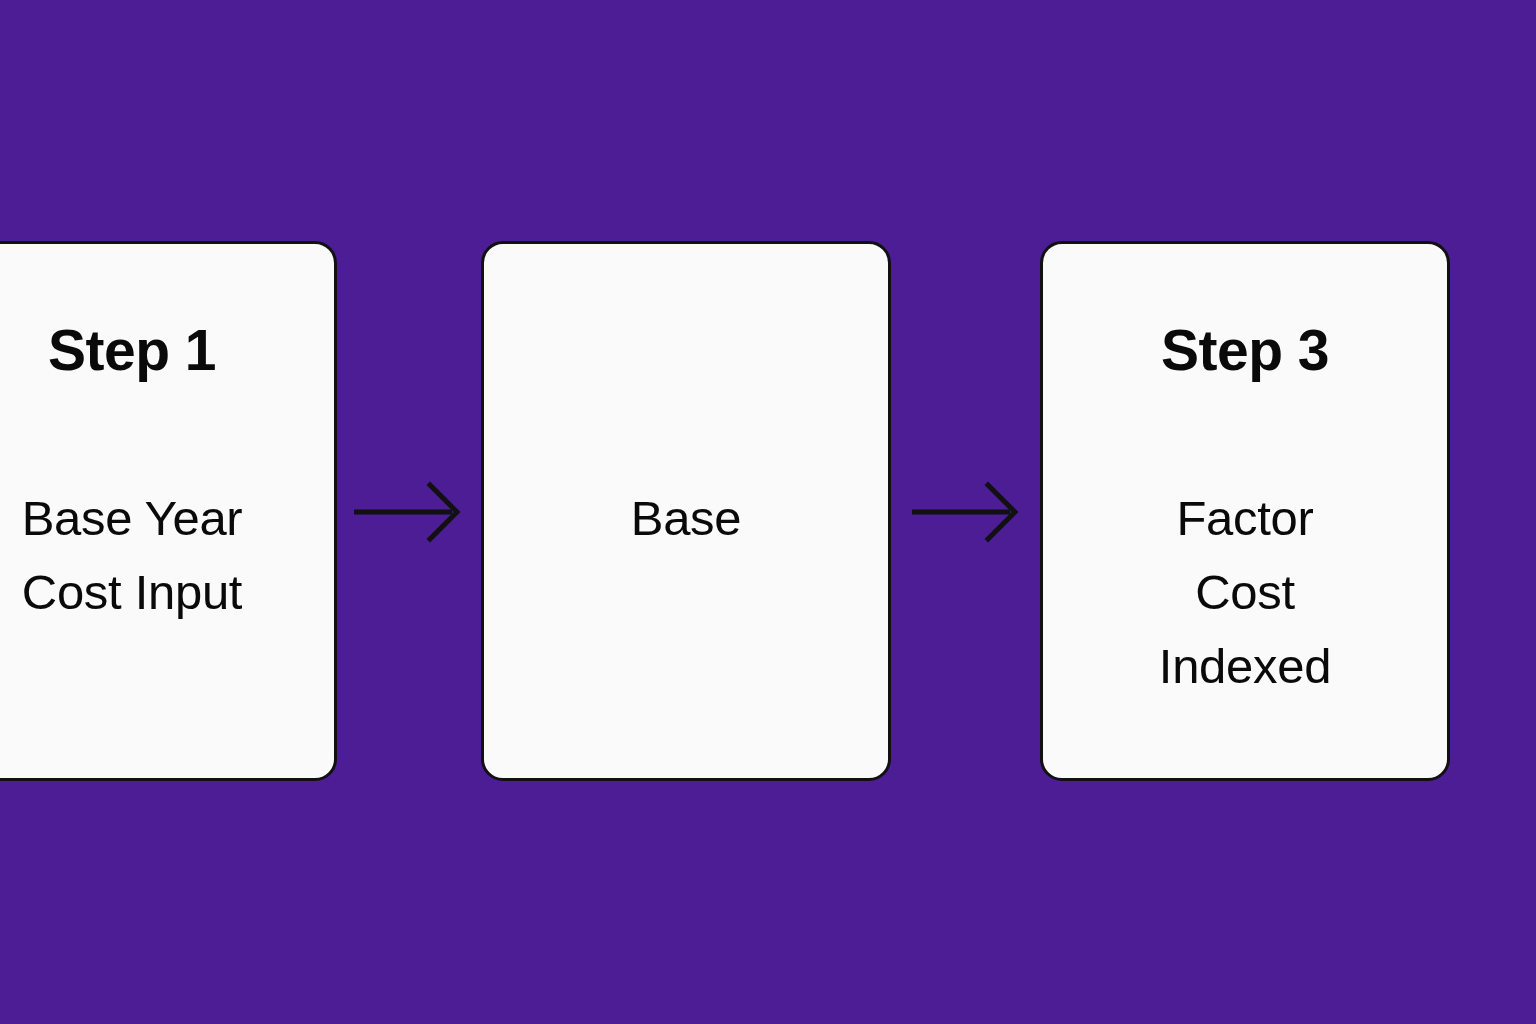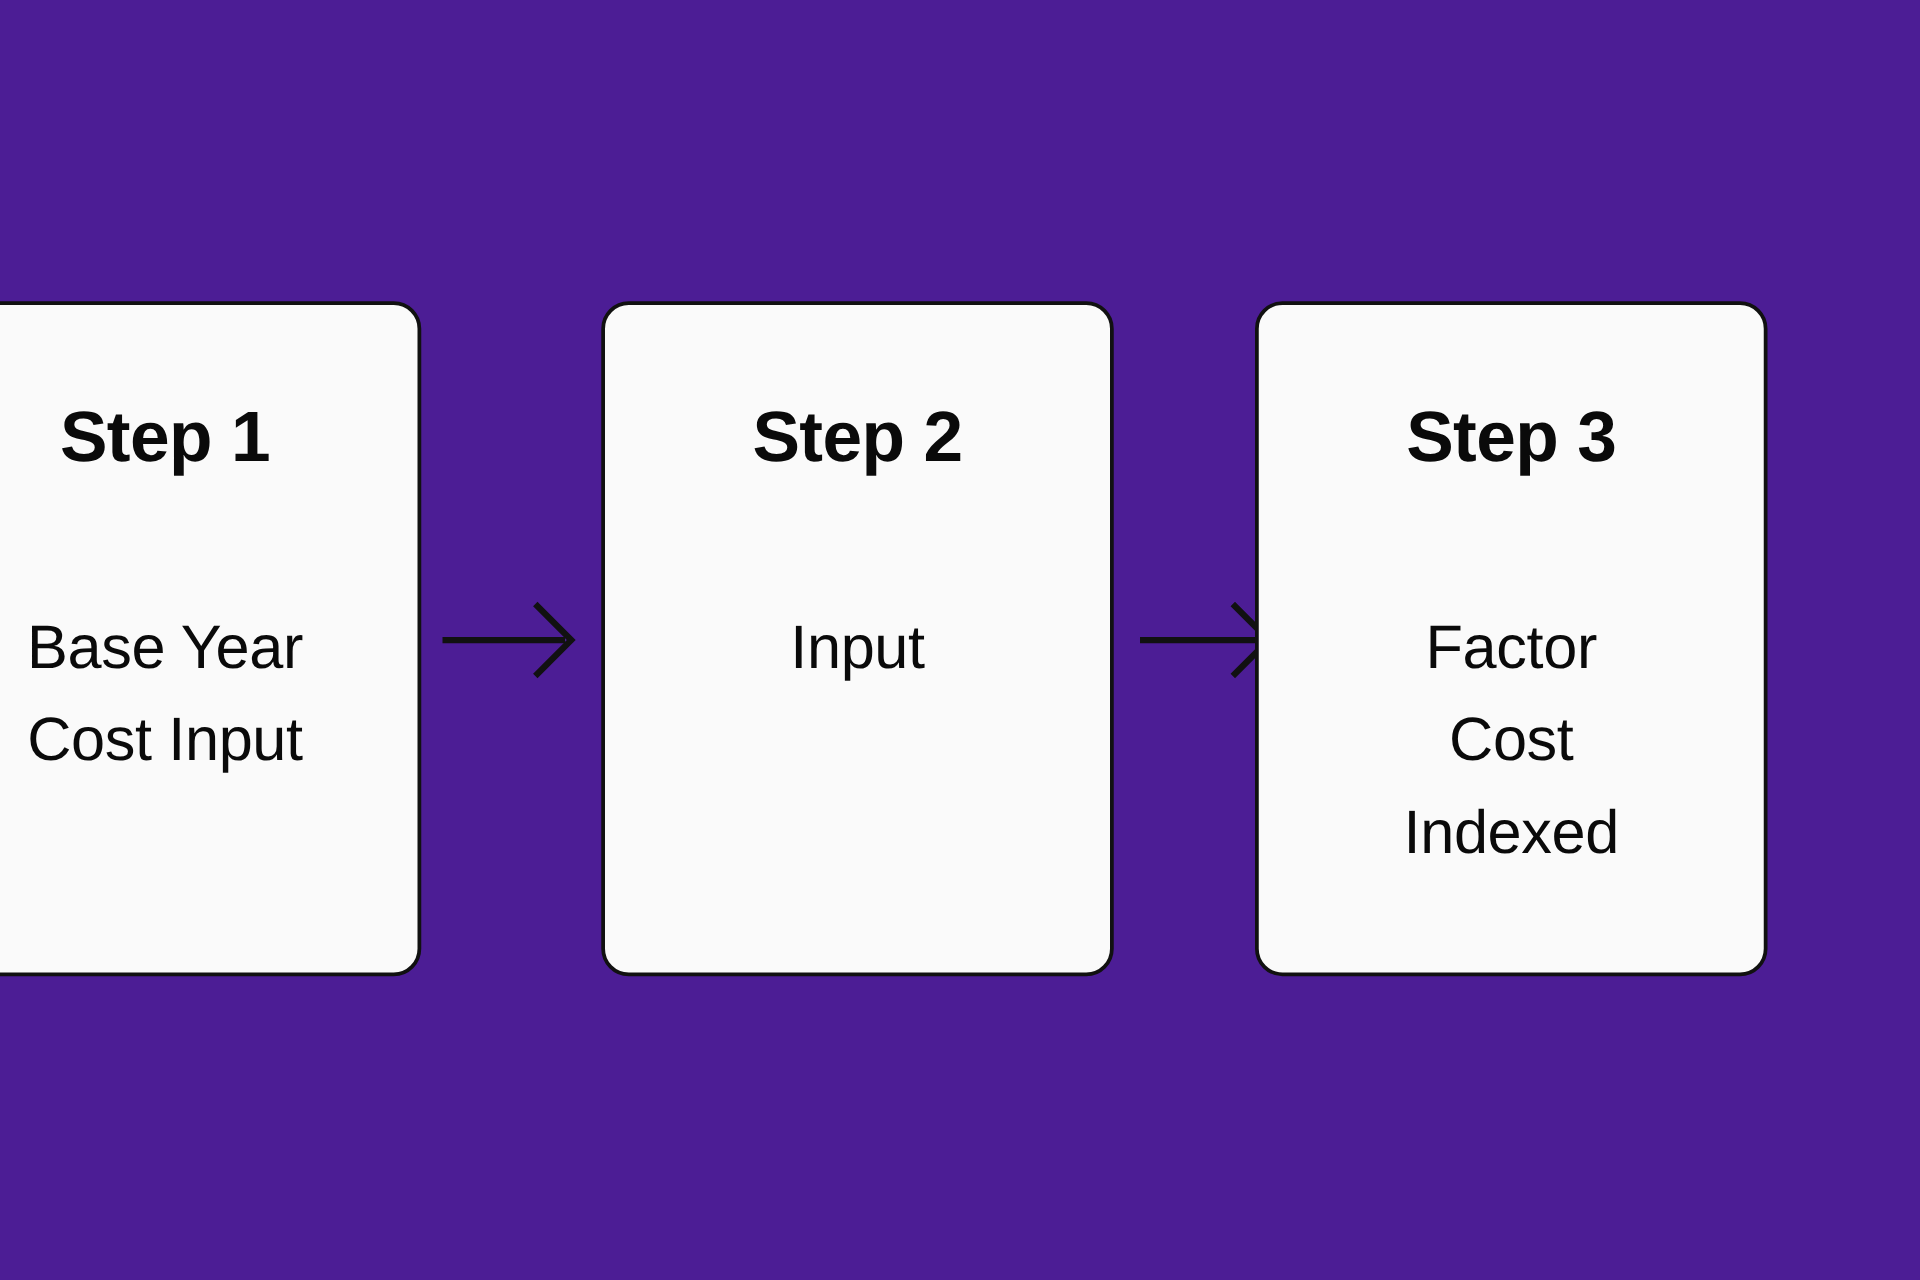--- a/index.html
+++ b/index.html
@@ -29,21 +29,21 @@
     background: #fafafa;
     border: 3px solid #111111;
     border-radius: 22px;
     display: flex;
     flex-direction: column;
     align-items: center;
   }
 
   #box-1 { left: -73px; }
   #box-2 { left: 481px; }
-  #box-3 { left: 1004px; }
+  #box-3 { left: 1040px; }
 
   .step-title {
     position: absolute;
     top: 78px;
     left: 0;
     width: 100%;
     text-align: center;
     font-size: 57px;
     font-weight: bold;
     color: #0a0a0a;
@@ -90,23 +90,22 @@
   </div>
 
   <div class="arrow" id="arrow-1">
     <svg width="112" height="64" viewBox="0 0 112 64" aria-hidden="true">
       <line x1="2" y1="32" x2="100" y2="32" stroke="#111111" stroke-width="5"></line>
       <polyline points="78,5 105,32 78,59" fill="none" stroke="#111111" stroke-width="5" stroke-linecap="square" stroke-linejoin="miter"></polyline>
     </svg>
   </div>
 
   <div class="step-box" id="box-2">
-    <div class="step-title">Step 2</div>
     <div class="step-body">
-      <span class="line">Input</span>
+      <span class="line">Base</span>
     </div>
   </div>
 
   <div class="arrow" id="arrow-2">
     <svg width="112" height="64" viewBox="0 0 112 64" aria-hidden="true">
       <line x1="2" y1="32" x2="100" y2="32" stroke="#111111" stroke-width="5"></line>
       <polyline points="78,5 105,32 78,59" fill="none" stroke="#111111" stroke-width="5" stroke-linecap="square" stroke-linejoin="miter"></polyline>
     </svg>
   </div>
 

